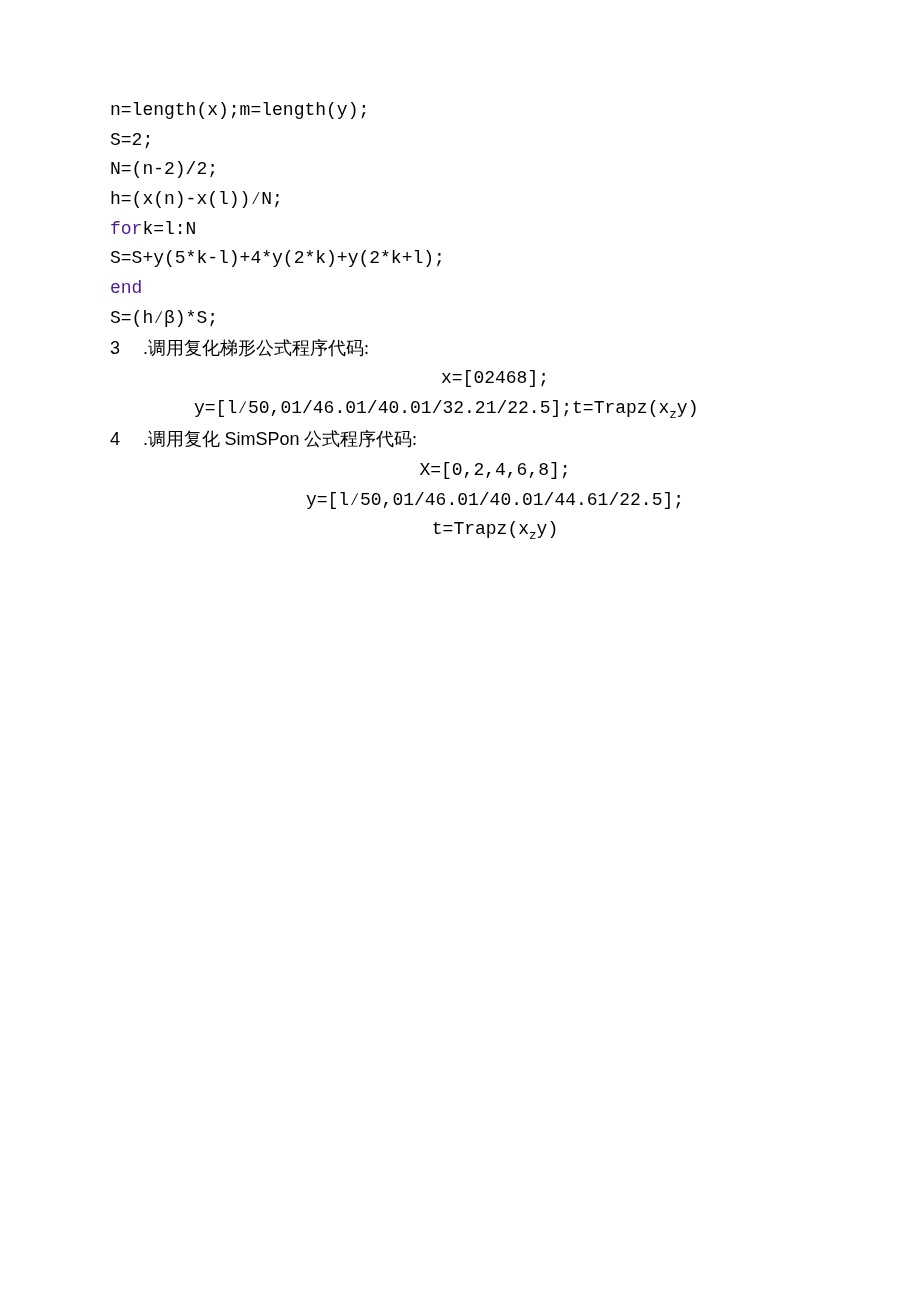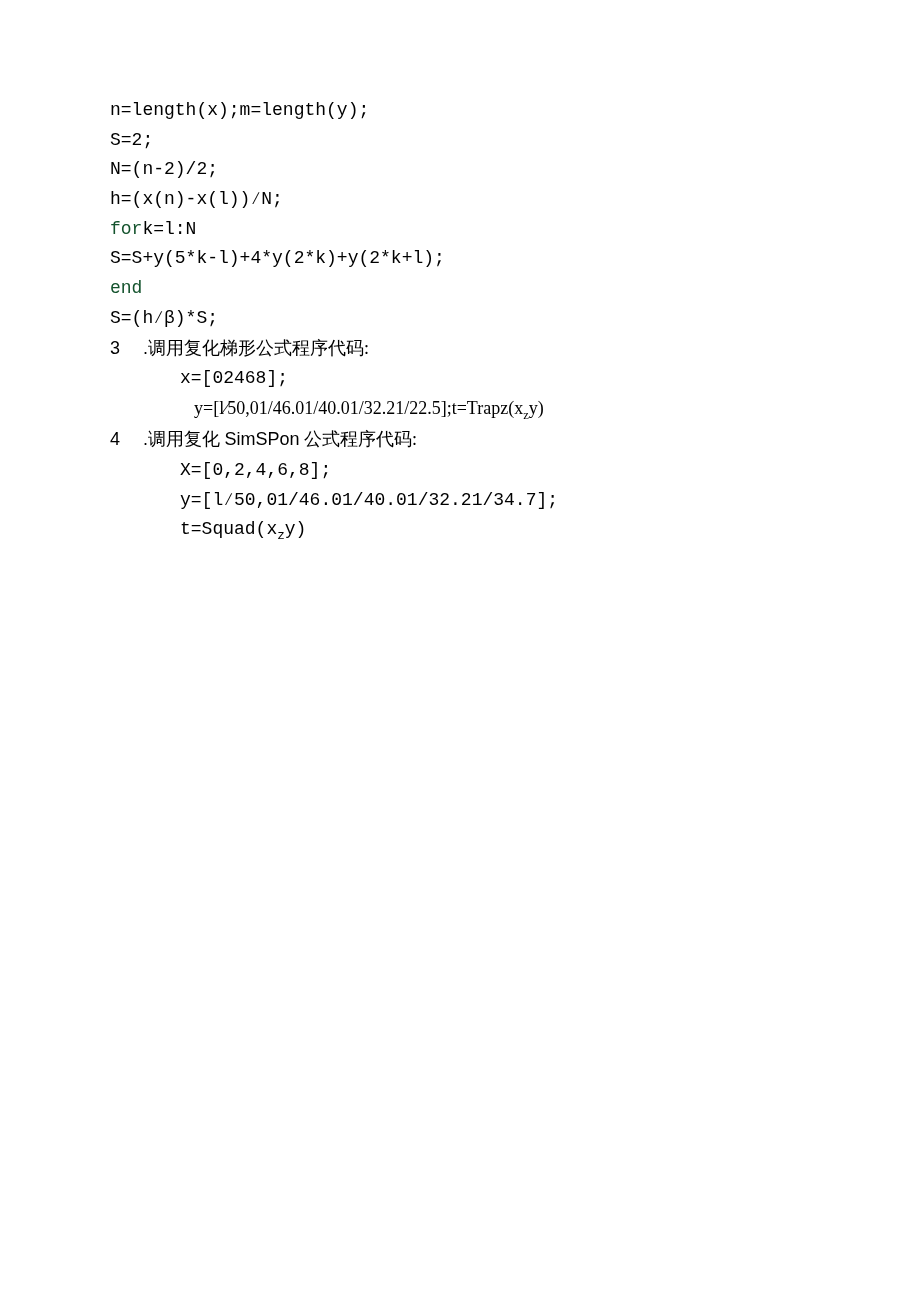--- a/index.html
+++ b/index.html
@@ -10,40 +10,40 @@
     font-size: 18px;
     line-height: 1.65;
     color: #000000;
     width: 920px;
     box-sizing: border-box;
   }
   .line {
     white-space: pre;
   }
   .kw {
-    color: #14532d;
+    color: #4c1d95;
   }
   .sans {
     font-family: Arial, "Helvetica Neue", sans-serif;
   }
   .cn {
     font-family: "SimSun", "SongTi SC", serif;
     margin-top: 40px;
   }
   .num-label {
     font-family: Arial, "Helvetica Neue", sans-serif;
     display: inline-block;
     width: 28px;
   }
   .indent1 {
     padding-left: 70px;
+    text-align: center;
   }
   .indent2 {
     padding-left: 84px;
-    font-family: Liberation Serif, serif;
   }
   .sub {
     font-size: 0.7em;
     vertical-align: sub;
   }
 </style>
 </head>
 <body>
 
 <div class="line">n=length(x);m=length(y);</div>
@@ -54,14 +54,14 @@
 <div class="line">S=S+y(5*k-l)+4*y(2*k)+y(2*k+l);</div>
 <div class="line"><span class="kw">end</span></div>
 <div class="line">S=(h∕β)*S;</div>
 
 <div class="line"><span class="num-label">3</span><span class="sans"> .</span><span class="cn">调用复化梯形公式程序代码:</span></div>
 <div class="line indent1">x=[02468];</div>
 <div class="line indent2"><span>y=[l∕50,01/46.01/40.01/32.21/22.5];t=Trapz(x</span><span class="sub">z</span><span>y)</span></div>
 
 <div class="line"><span class="num-label">4</span><span class="sans"> .</span><span class="cn">调用复化 </span><span class="sans">SimSPon</span><span class="cn"> 公式程序代码:</span></div>
 <div class="line indent1">X=[0,2,4,6,8];</div>
-<div class="line indent1">y=[l∕50,01/46.01/40.01/32.21/34.7];</div>
-<div class="line indent1"><span>t=Squad(x</span><span class="sub">z</span><span>y)</span></div>
+<div class="line indent1">y=[l∕50,01/46.01/40.01/44.61/22.5];</div>
+<div class="line indent1"><span>t=Trapz(x</span><span class="sub">z</span><span>y)</span></div>
 
 </body></html>

